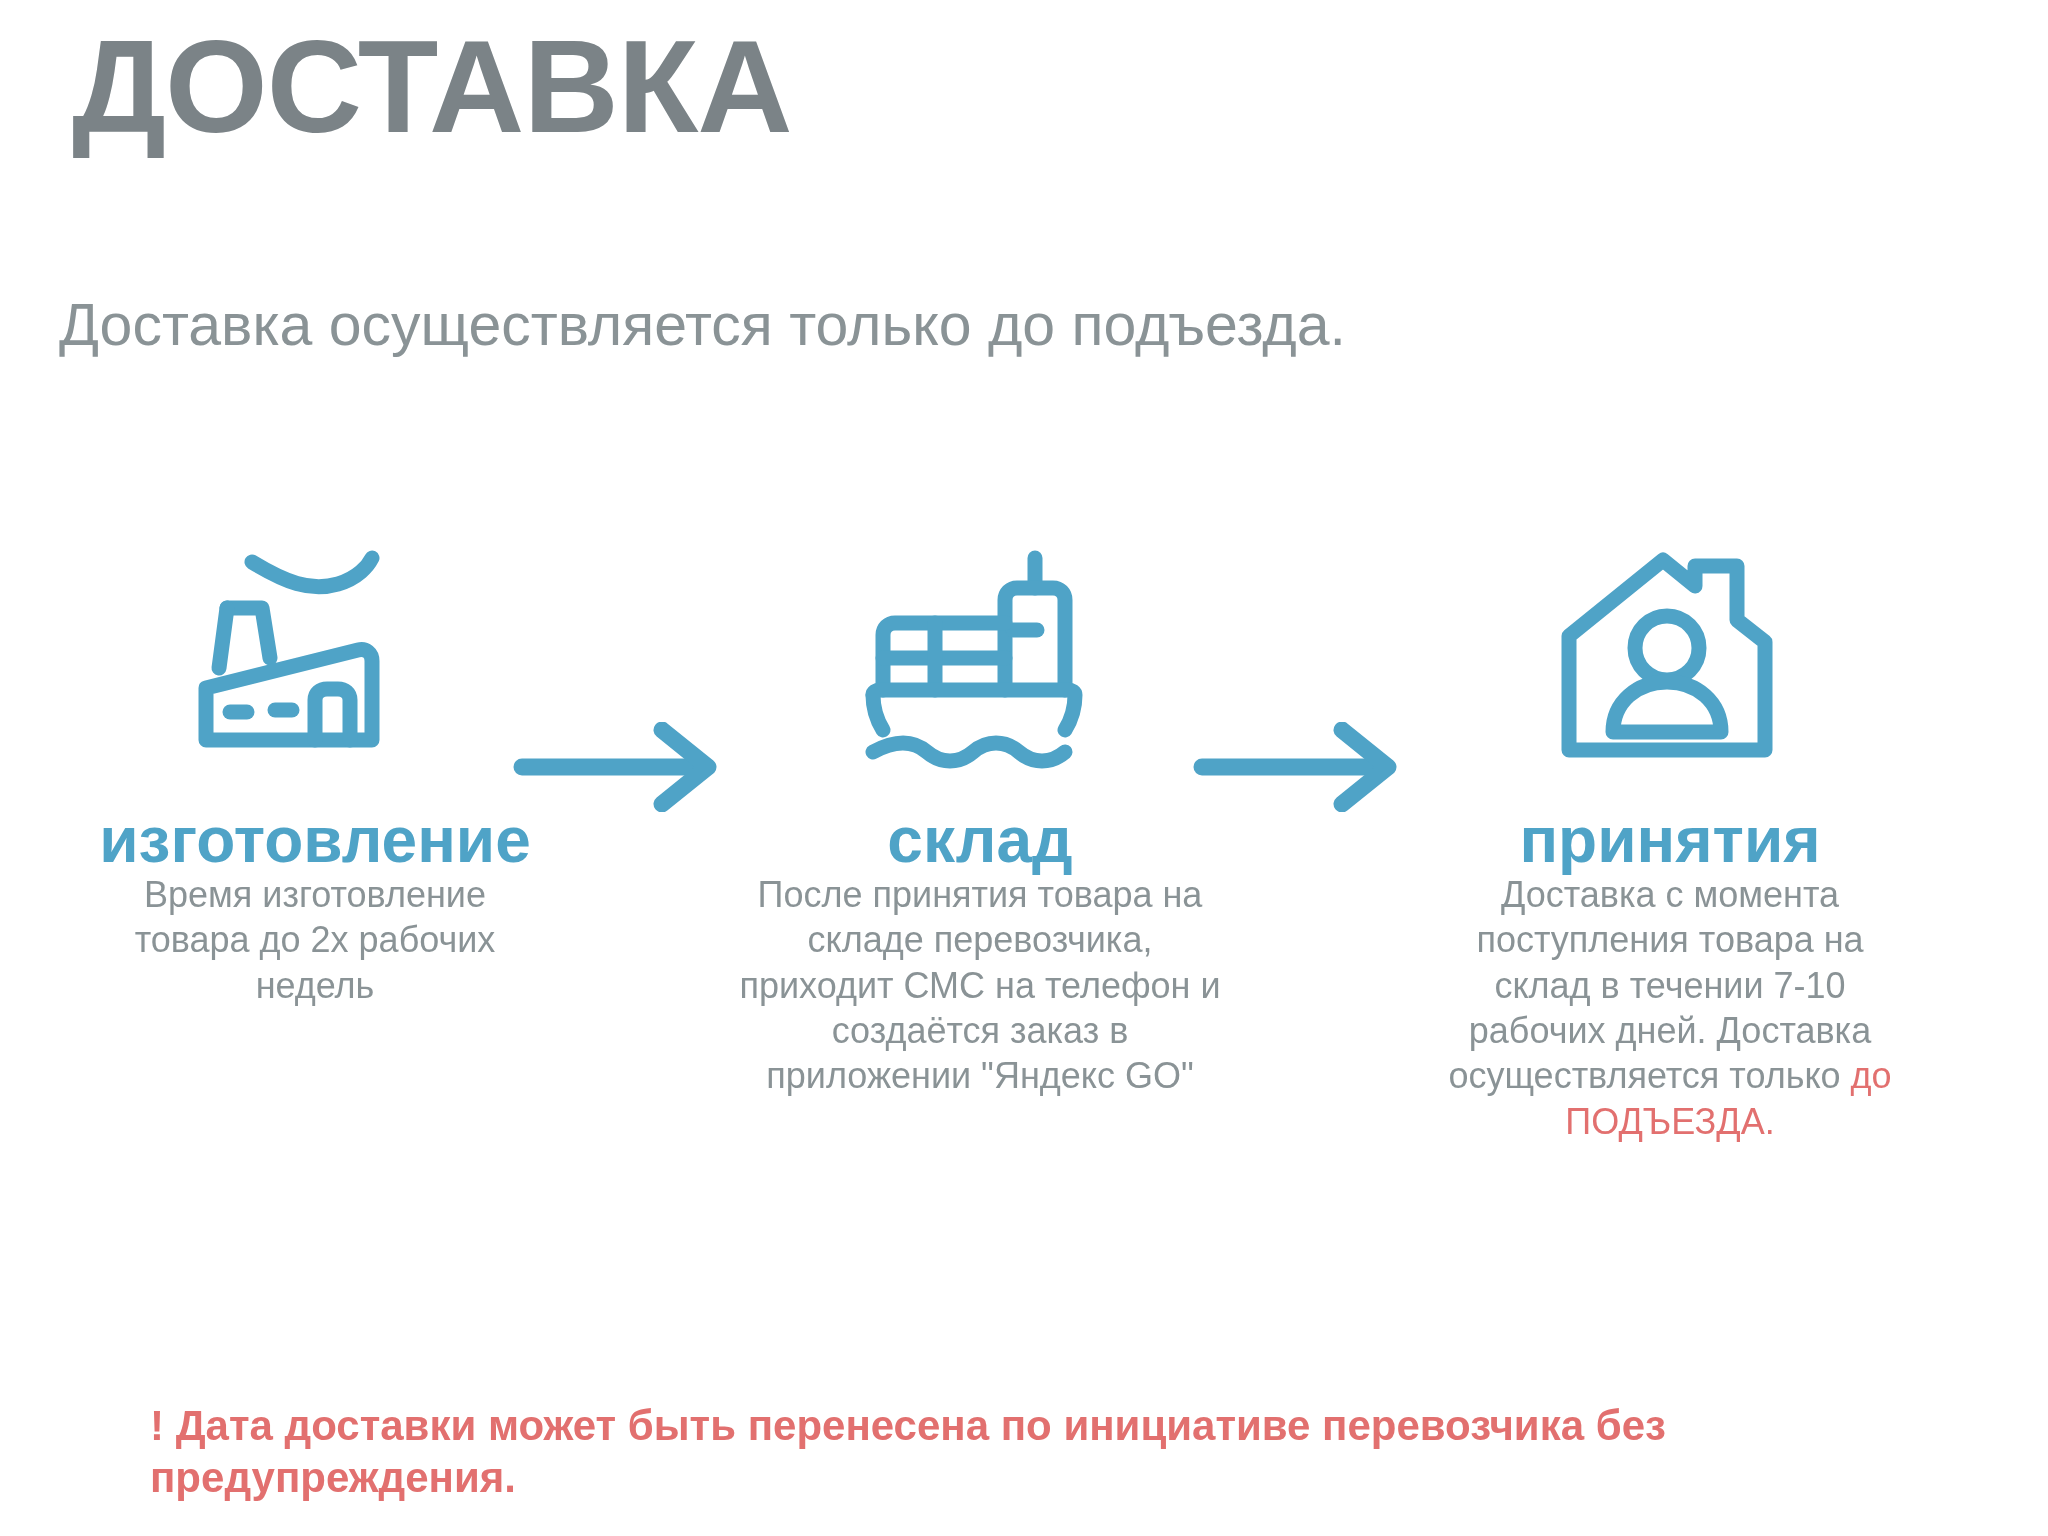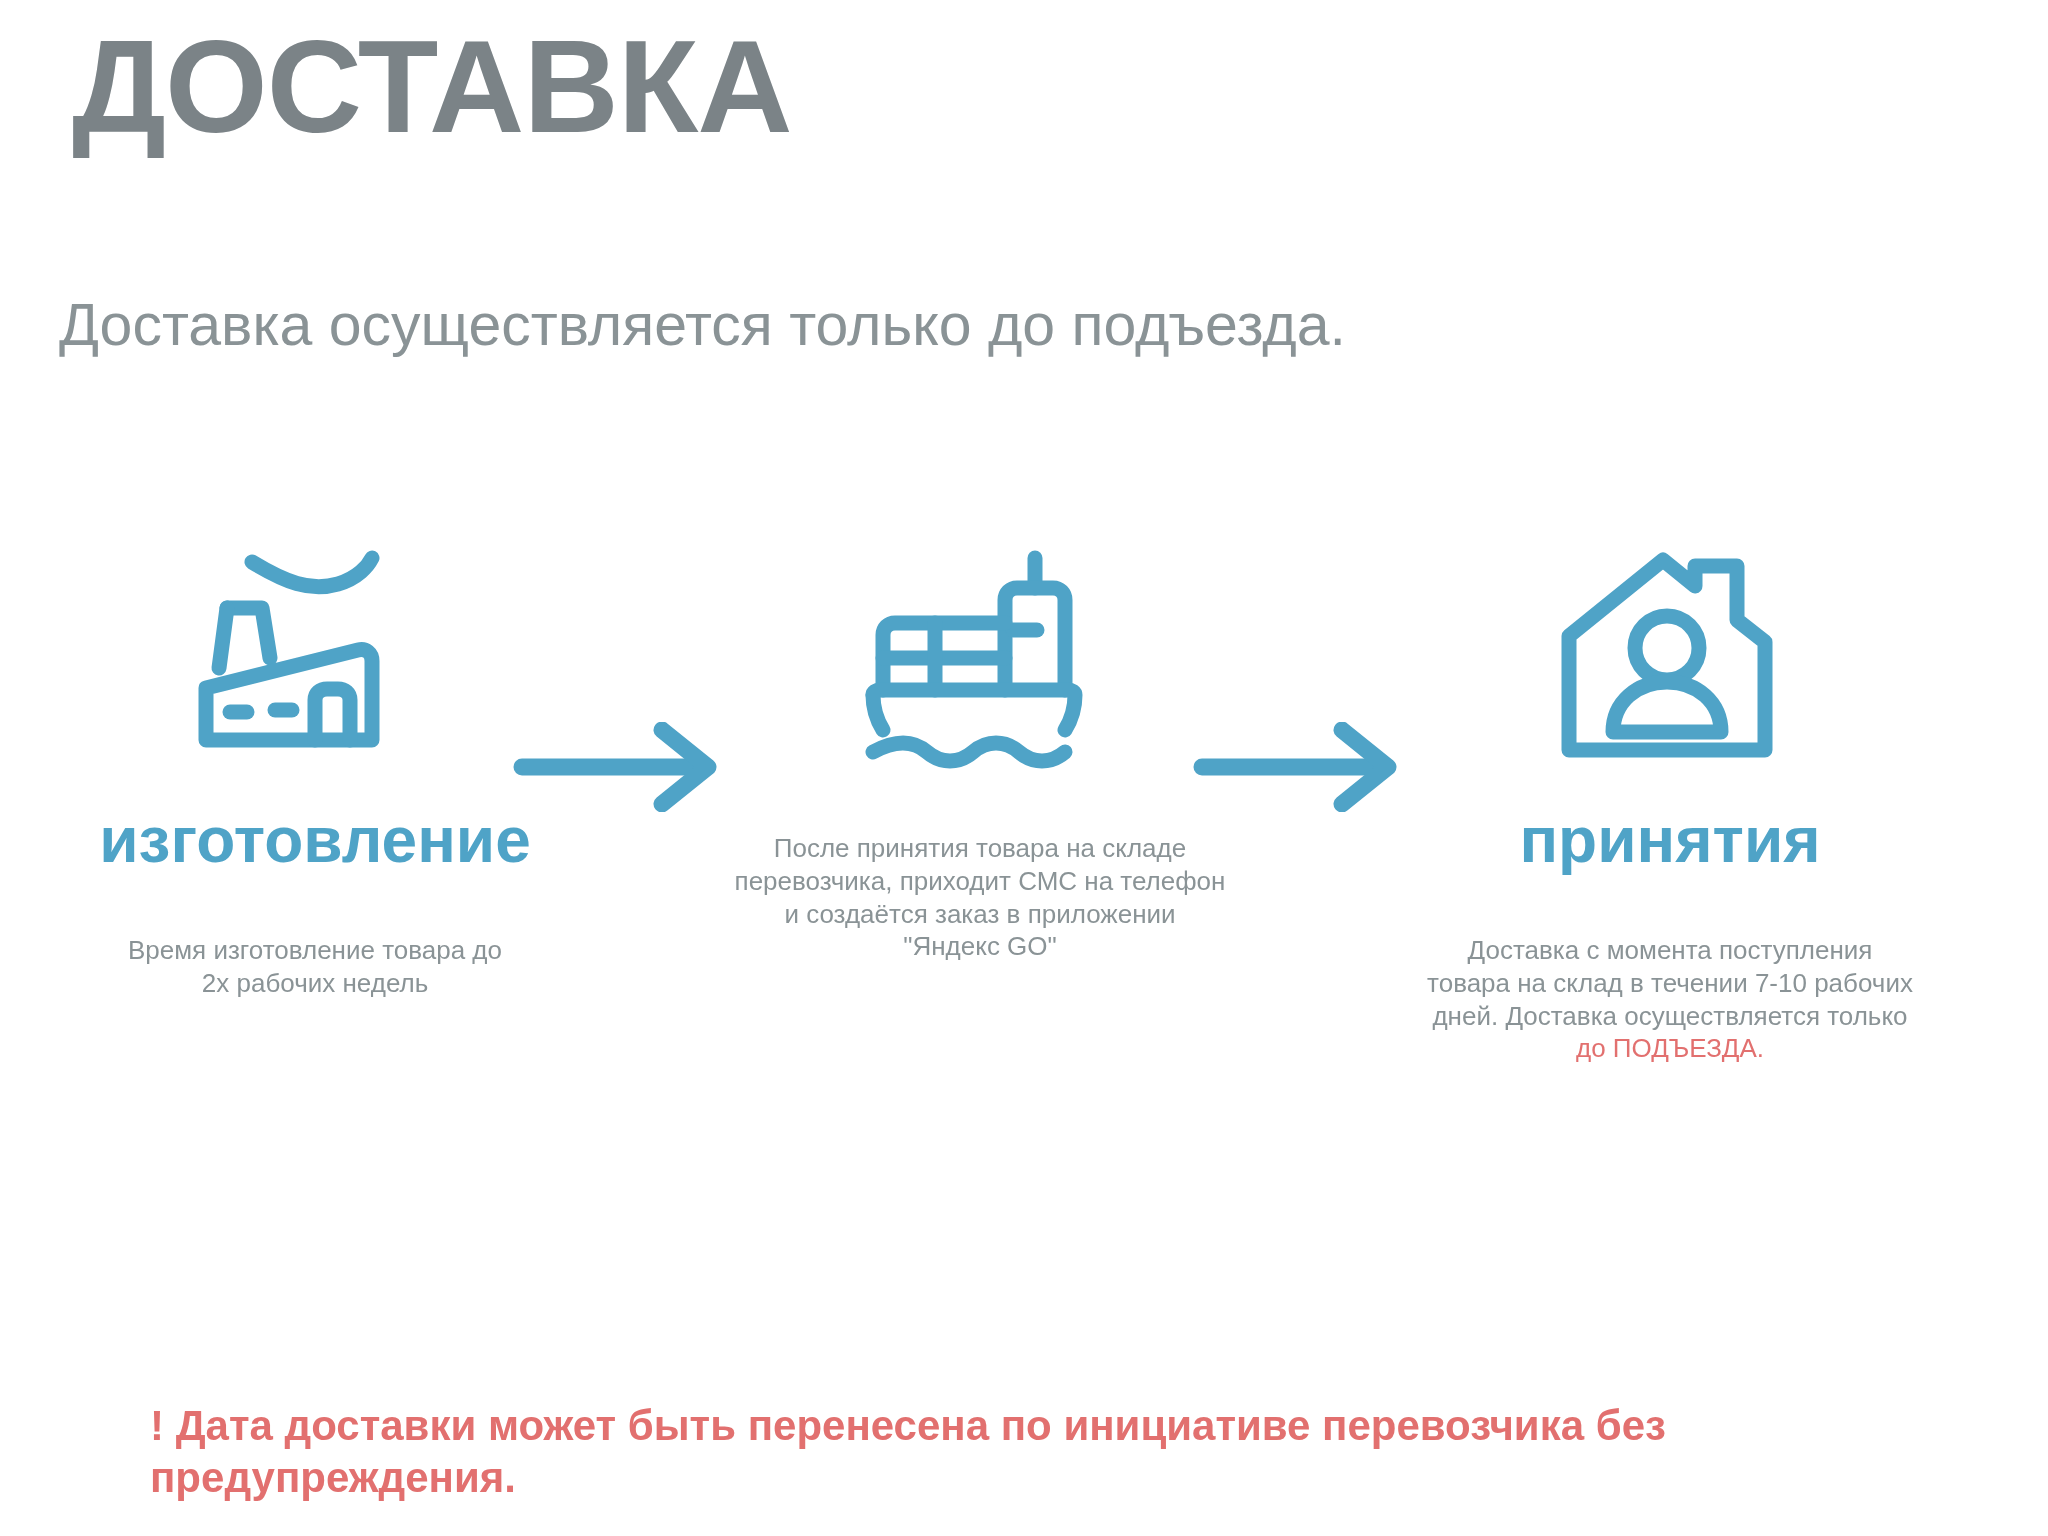--- a/index.html
+++ b/index.html
@@ -65,22 +65,21 @@
 
   .stage-label {
     margin-top: 38px;
     font-size: 64px;
     font-weight: bold;
     color: #4fa3c7;
     line-height: 1;
   }
 
   .stage-desc {
-    margin-top: 62px;
-    font-size: 26px;
+    font-size: 36px;
     color: #8a9396;
     line-height: 1.26;
     padding: 0 34px;
   }
   .stage-1 .stage-desc { padding: 0 84px; }
 
   .hl-red { color: #e2706f; }
 
   
   .arrow {
@@ -147,20 +146,21 @@
         <path d="M18 150 L 18 95 C 18 88, 23 83, 30 83 L 140 83"></path>
         <line x1="18" y1="118" x2="140" y2="118"></line>
         <line x1="70" y1="83" x2="70" y2="150"></line>
 
         <path d="M8 155 C 8 152, 11 150, 15 150 L 203 150 C 207 150, 210 152, 210 155 C 210 172, 205 182, 200 190"></path>
         <path d="M8 155 C 8 172, 13 182, 18 190"></path>
 
         <path d="M8 212 C 30 200, 48 200, 62 212 C 76 224, 94 224, 108 212 C 122 200, 140 200, 154 212 C 168 224, 186 224, 200 212"></path>
       </svg>
     </div>
+    <div class="stage-label">склад</div>
     <div class="stage-desc">После принятия товара на складе перевозчика, приходит СМС на телефон и создаётся заказ в приложении "Яндекс GO"</div>
   </div>
 
   <div class="stage stage-3">
     <div class="stage-icon">
       <svg width="230" height="230" viewBox="0 0 230 230" fill="none" stroke="#4fa3c7" stroke-width="15" stroke-linecap="round" stroke-linejoin="round">
 
         <path d="M14 210 L 14 96 L 108 20 L 140 46 L 140 26 L 182 26 L 182 80 L 210 102 L 210 210 Z"></path>
 
         <circle cx="112" cy="108" r="32"></circle>

